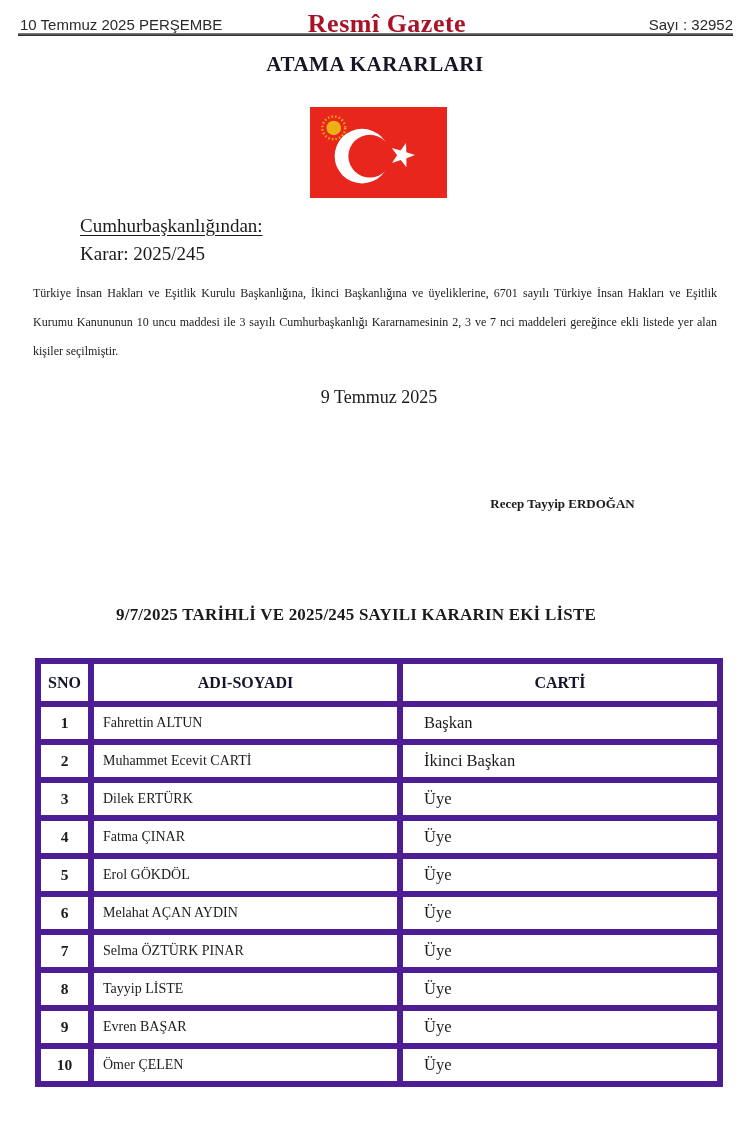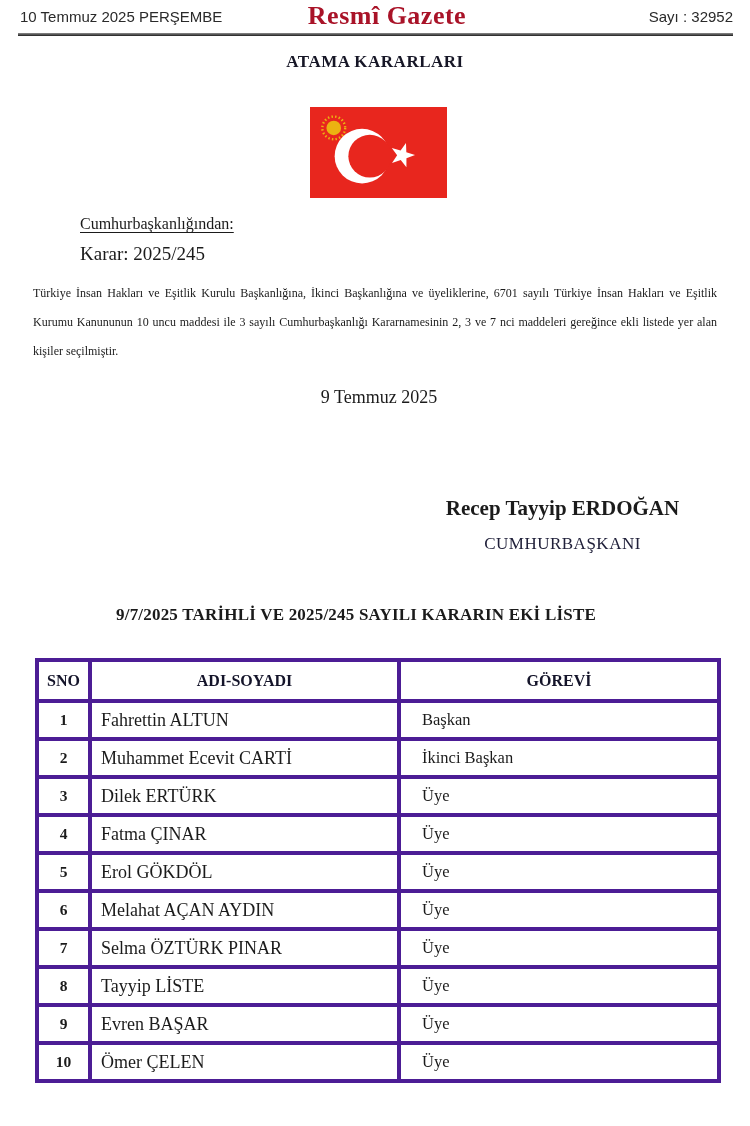--- a/index.html
+++ b/index.html
@@ -6,21 +6,21 @@
   .page{
     position:relative;
     width:750px;height:1126px;
     background:#ffffff;
     margin:0 auto;
     overflow:hidden;
     font-family:"Liberation Serif","DejaVu Serif",serif;
     color:#1b1b1b;
   }
   
-  .masthead{position:absolute;top:0;left:0;right:0;height:34px;}
+  .masthead{position:absolute;top:8px;left:0;right:0;height:34px;}
   .masthead .pub-date{
     position:absolute;left:20px;top:8px;
     font-family:"Liberation Sans","DejaVu Sans",sans-serif;
     font-size:15px;color:#2a2a2a;
   }
   .masthead .gazette-title{
     position:absolute;left:0;right:0;top:1px;text-align:center;
     font-size:26px;font-weight:bold;
     letter-spacing:0.5px;
     padding-left:24px;
@@ -30,29 +30,29 @@
     font-family:"Liberation Sans","DejaVu Sans",sans-serif;
     font-size:15px;color:#2a2a2a;
   }
   .head-rule{
     position:absolute;top:33px;left:18px;right:17px;height:3px;
     background:linear-gradient(#8d8d8d,#1e1e1e);
   }
   
   .section-heading{
     position:absolute;top:52px;left:0;right:0;text-align:center;
-    font-size:17px;font-weight:bold;letter-spacing:0.5px;color:#161626;
+    font-size:21px;font-weight:bold;letter-spacing:0.5px;color:#161626;
   }
   
   .flag-wrap{position:absolute;left:310px;top:107px;width:137px;height:91px;}
   .flag-wrap svg{display:block;width:100%;height:100%;}
   
   .decree-source{
     position:absolute;left:80px;top:215px;
-    font-size:16px;
+    font-size:19px;
     text-decoration:underline;
     text-underline-offset:3px;
   }
   .decree-number{
     position:absolute;left:80px;top:243px;
     font-size:19px;font-weight:normal;
   }
   .decree-body{
     position:absolute;left:33px;top:279px;width:684px;
     font-size:12px;line-height:29px;
@@ -60,46 +60,46 @@
     margin:0;
   }
   .decree-date{
     position:absolute;left:0;right:0;top:387px;text-align:center;
     font-size:18px;
     margin-left:8px;
   }
   .signature{
     position:absolute;left:430px;top:496px;width:265px;text-align:center;
   }
-  .signature .sig-name{font-size:21px;font-weight:bold;}
+  .signature .sig-name{font-size:13px;font-weight:bold;}
   .signature .sig-title{font-size:17px;margin-top:13px;letter-spacing:0.5px;color:#20203a;}
   
   .list-title{
     position:absolute;left:0;top:605px;width:712px;text-align:center;
     font-size:17px;font-weight:bold;letter-spacing:0.2px;
   }
   table.annex{
     position:absolute;left:35px;top:658px;width:682px;
     border-collapse:collapse;table-layout:fixed;
   }
   table.annex col.c-sno{width:53px;}
   table.annex col.c-name{width:309px;}
   table.annex col.c-role{width:320px;}
   table.annex th,table.annex td{
-    border:4px solid #4c1d95;
+    border:6px solid #4c1d95;
     overflow:hidden;white-space:nowrap;
   }
   table.annex thead th{
     height:35px;
     font-size:16px;font-weight:bold;text-align:center;
     color:#14142a;
   }
   table.annex tbody tr{height:38px;}
   td.cell-sno{font-size:15.5px;font-weight:bold;text-align:center;}
-  td.cell-name{font-size:18px;padding-left:9px;}
+  td.cell-name{font-size:14px;padding-left:9px;}
   td.cell-role{font-size:16.5px;padding-left:21px;}
 </style>
 </head>
 <body>
 
 <div class="page">
 
   <div class="masthead">
     <span class="pub-date">10 Temmuz 2025 PERŞEMBE</span>
     <span class="gazette-title" style="color:#a91328;">Resmî Gazete</span>
@@ -123,36 +123,35 @@
     </svg>
   </div>
 
   <div class="decree-source">Cumhurbaşkanlığından:</div>
   <div class="decree-number">Karar: 2025/245</div>
   <p class="decree-body">Türkiye İnsan Hakları ve Eşitlik Kurulu Başkanlığına, İkinci Başkanlığına ve üyeliklerine, 6701 sayılı Türkiye İnsan Hakları ve Eşitlik Kurumu Kanununun 10 uncu maddesi ile 3 sayılı Cumhurbaşkanlığı Kararnamesinin 2, 3 ve 7 nci maddeleri gereğince ekli listede yer alan kişiler seçilmiştir.</p>
   <div class="decree-date">9 Temmuz 2025</div>
 
   <div class="signature">
     <div class="sig-name">Recep Tayyip ERDOĞAN</div>
-    <div class="sig-title">CUMHURBAŞKANI</div>
   </div>
 
   <div class="list-title">9/7/2025 TARİHLİ VE 2025/245 SAYILI KARARIN EKİ LİSTE</div>
 
   <table class="annex">
     <colgroup>
         <col class="c-sno">
         <col class="c-name">
         <col class="c-role">
       </colgroup>
     <thead>
       <tr>
         <th>SNO</th>
         <th>ADI-SOYADI</th>
-        <th>GÖREVİ</th>
+        <th>CARTİ</th>
       </tr>
     </thead>
     <tbody>
       <tr>
         <td class="cell-sno">1</td>
         <td class="cell-name">Fahrettin ALTUN</td>
         <td class="cell-role">Başkan</td>
       </tr>
       <tr>
         <td class="cell-sno">2</td>

